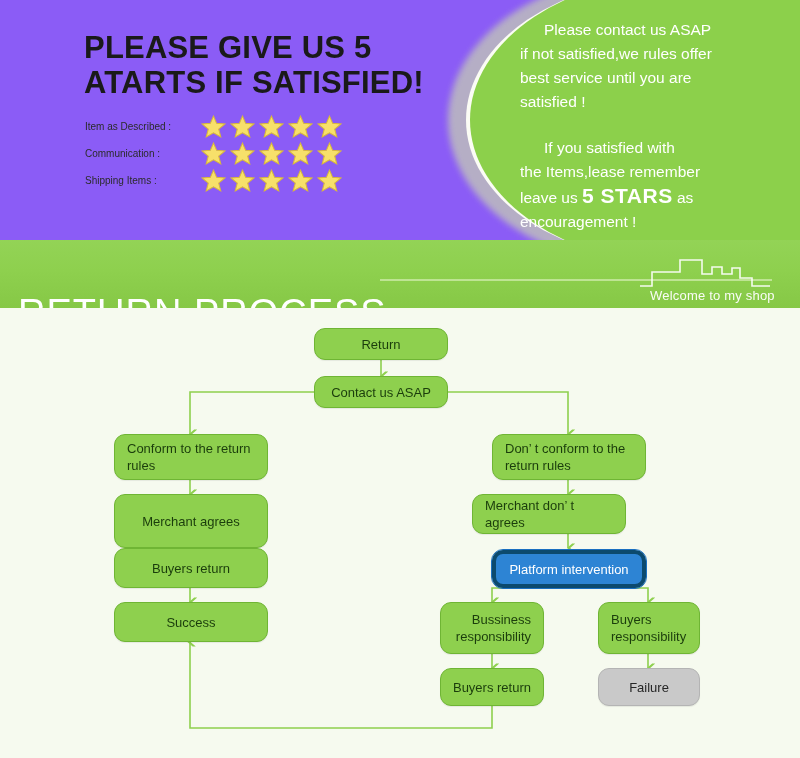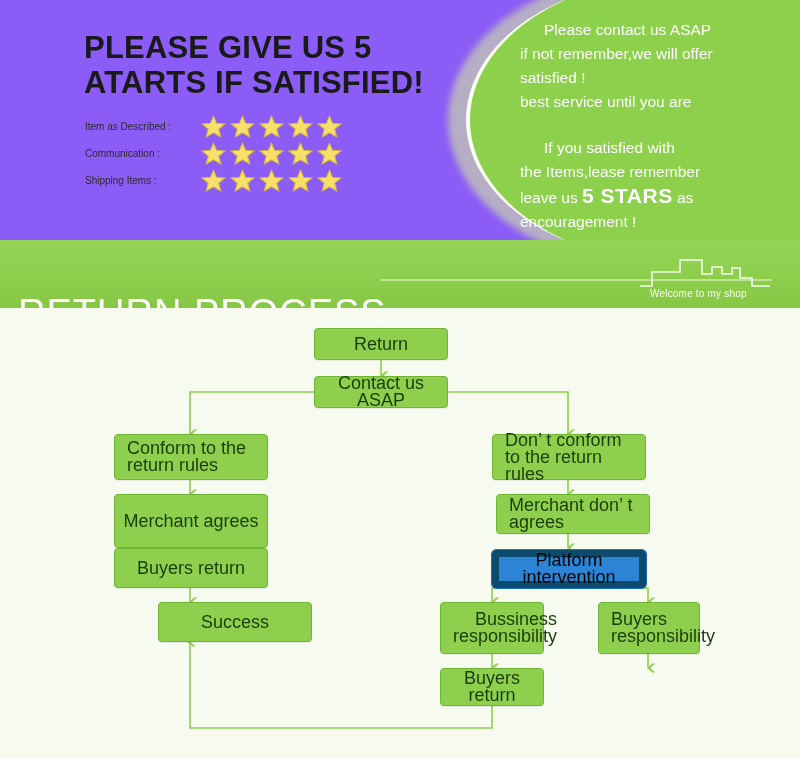--- a/index.html
+++ b/index.html
@@ -93,50 +93,50 @@
     letter-spacing:1px;
     margin-top:44px;
   }
   .banner-rule{
     position:absolute;left:380px;top:39px;width:392px;height:2px;
     background:#c3e79b;opacity:.9;
   }
   .skyline{position:absolute;left:640px;top:246px;}
   .banner-sub{
     position:absolute;left:650px;top:288px;
-    font-size:10px;color:#ffffff;opacity:.95;
+    font-size:13px;color:#ffffff;opacity:.95;
     letter-spacing:.2px;
   }
 
   
   .flow{
     position:absolute;left:0;top:308px;width:800px;height:450px;
     background:#f6faef;
   }
   .flow-svg{position:absolute;left:0;top:0;}
   .node{
     position:absolute;
     box-sizing:border-box;
     background:#8ed04e;
     border:1px solid #6fb534;
-    border-radius:4px;
+    border-radius:11px;
     color:#1b3d0c;
-    font-size:18px;
+    font-size:13px;
     line-height:17px;
     display:flex;
     align-items:center;
     padding:0 12px;
     box-shadow:0 1px 1px rgba(0,0,0,.07);
   }
   .node.center{justify-content:center;text-align:center;padding:0 8px;}
   .node.blue{
     background:#2d84d4;
-    border:7px solid #0c4a6e;
+    border:4px solid #0c4a6e;
     outline:1px solid #1a6fc0;
-    color:#000000;
+    color:#ffffff;
     justify-content:center;
     text-align:center;
   }
   .node.gray{
     background:#c9c9c9;
     border:1px solid #b4b4b4;
     color:#262626;
     justify-content:center;
     text-align:center;
   }
@@ -220,23 +220,23 @@
           <svg class="star" viewBox="0 0 24 24">
               <polygon points="12,2 15,9 23,9.5 17,14.5 19,22 12,18 5,22 7,14.5 1,9.5 9,9" fill="#f7e06a" stroke="#d9b93a" stroke-width="1"></polygon>
             </svg>
         </span>
       </div>
 
     </div>
 
     <div class="green-text">
       <p class="indent">Please contact us ASAP</p>
-      <p>if not remember,we will offer</p>
+      <p>if not satisfied,we rules offer</p>
+      <p>best service until you are</p>
       <p>satisfied !</p>
-      <p>best service until you are</p>
       <div class="gap"></div>
       <p class="indent">If you satisfied with</p>
       <p>the Items,lease remember</p>
       <p><span>leave us </span><span class="stars-big">5 STARS</span><span> as</span></p>
       <p>encouragement !</p>
     </div>
   </div>
 
   <div class="banner">
     <div class="banner-title">RETURN PROCESS</div>
@@ -287,30 +287,31 @@
     <div class="node center" style="left:314px;top:20px;width:134px;height:32px;">Return</div>
 
     <div class="node center" style="left:314px;top:68px;width:134px;height:32px;">Contact us ASAP</div>
 
     <div class="node" style="left:114px;top:126px;width:154px;height:46px;">Conform to the return rules</div>
 
     <div class="node center" style="left:114px;top:186px;width:154px;height:54px;">Merchant agrees</div>
 
     <div class="node center" style="left:114px;top:240px;width:154px;height:40px;">Buyers return</div>
 
-    <div class="node center" style="left:114px;top:294px;width:154px;height:40px;margin-left:44px;">Success</div>
+    <div class="node center" style="left:114px;top:294px;width:154px;height:40px;">Success</div>
 
     <div class="node" style="left:492px;top:126px;width:154px;height:46px;">Don’  t conform to the return rules</div>
 
-    <div class="node" style="left:496px;top:186px;width:154px;height:40px;">Merchant don’  t agrees</div>
+    <div class="node" style="left:472px;top:186px;width:154px;height:40px;">Merchant don’  t agrees</div>
 
     <div class="node blue" style="left:492px;top:242px;width:154px;height:38px;">Platform intervention</div>
 
     <div class="node" style="left:440px;top:294px;width:104px;height:52px;text-align:right;">Bussiness responsibility</div>
 
     <div class="node center" style="left:440px;top:360px;width:104px;height:38px;">Buyers return</div>
 
     <div class="node" style="left:598px;top:294px;width:102px;height:52px;">Buyers responsibility</div>
 
+    <div class="node gray" style="left:598px;top:360px;width:102px;height:38px;">Failure</div>
 
   </div>
 
 </div>
 
 </body></html>

